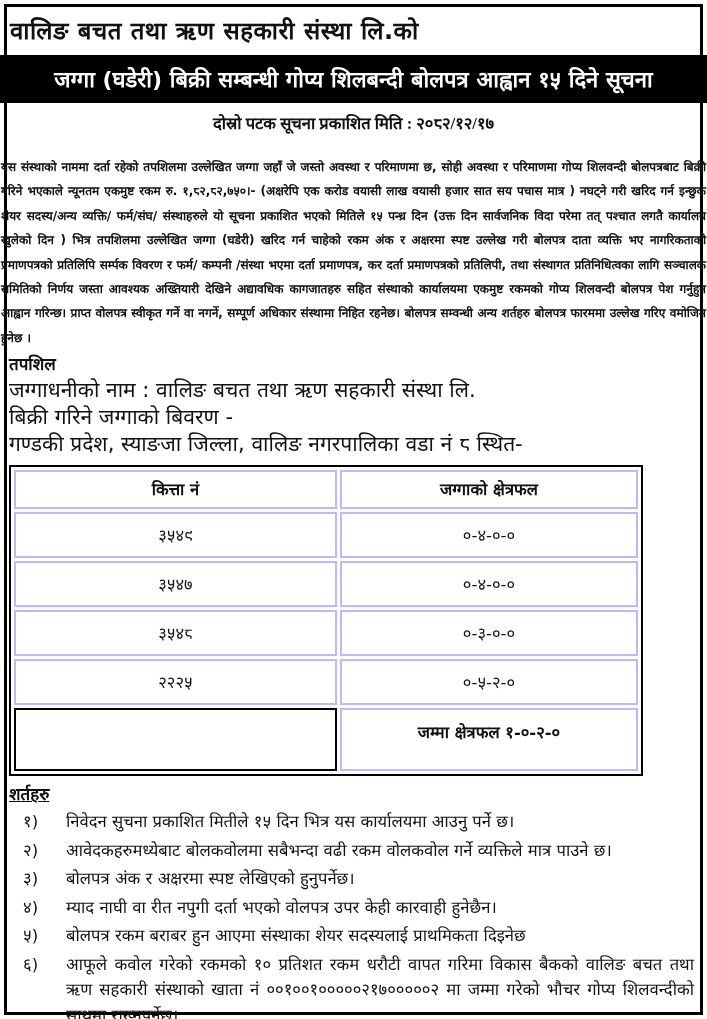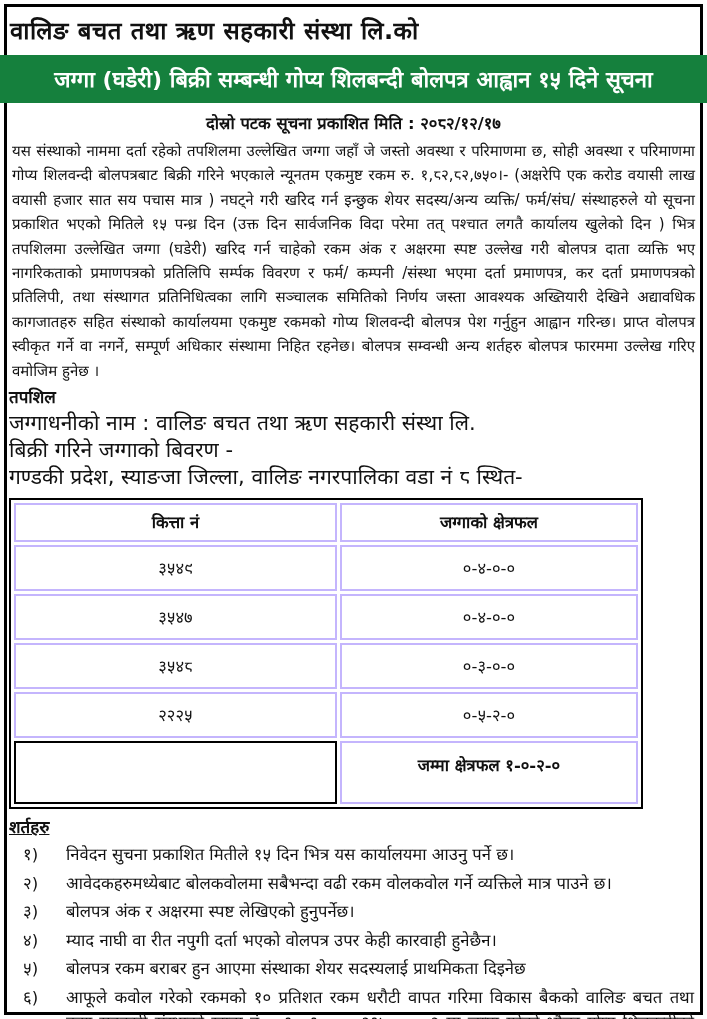--- a/index.html
+++ b/index.html
@@ -20,38 +20,40 @@
     z-index:0;
   }
   .content{position:relative;z-index:1;}
   .doc-title{
     font-weight:bold;
     font-size:24px;
     padding:13px 10px 9px;
     letter-spacing:0.5px;
   }
   .banner{
-    background:#15803d;
+    background:#000000;
     color:#fff;
     text-align:center;
     font-weight:bold;
     font-size:22px;
     padding:8px 2px 10px;
   }
   .pub-line{
     text-align:center;
     font-weight:bold;
     font-size:16.5px;
-    margin:8px 0 5px;
+    margin:8px 0 21px;
+    font-family:Liberation Serif, serif;
   }
   .para{
-    padding:0 12px;
+    padding:0 1px;
     text-align:justify;
-    font-size:15px;
+    font-size:12px;
     line-height:24.4px;
+    font-weight:bold;
   }
   .tapasil{
     font-weight:bold;
     font-size:17px;
     padding:1px 9px 0;
     line-height:26px;
   }
   .info-line{
     font-size:21px;
     line-height:27px;

